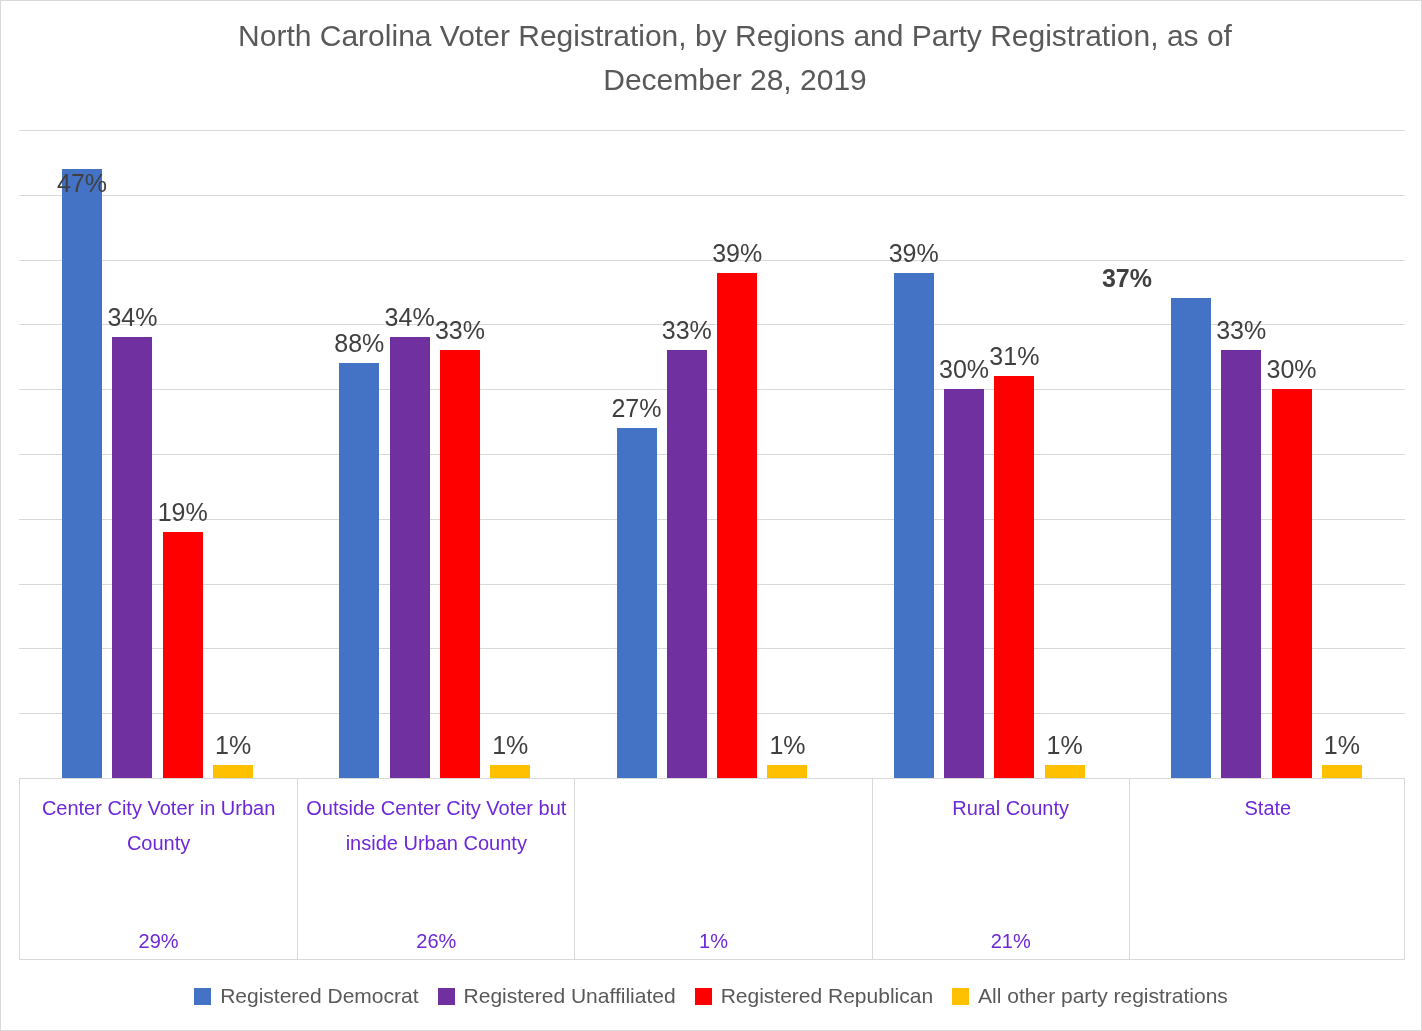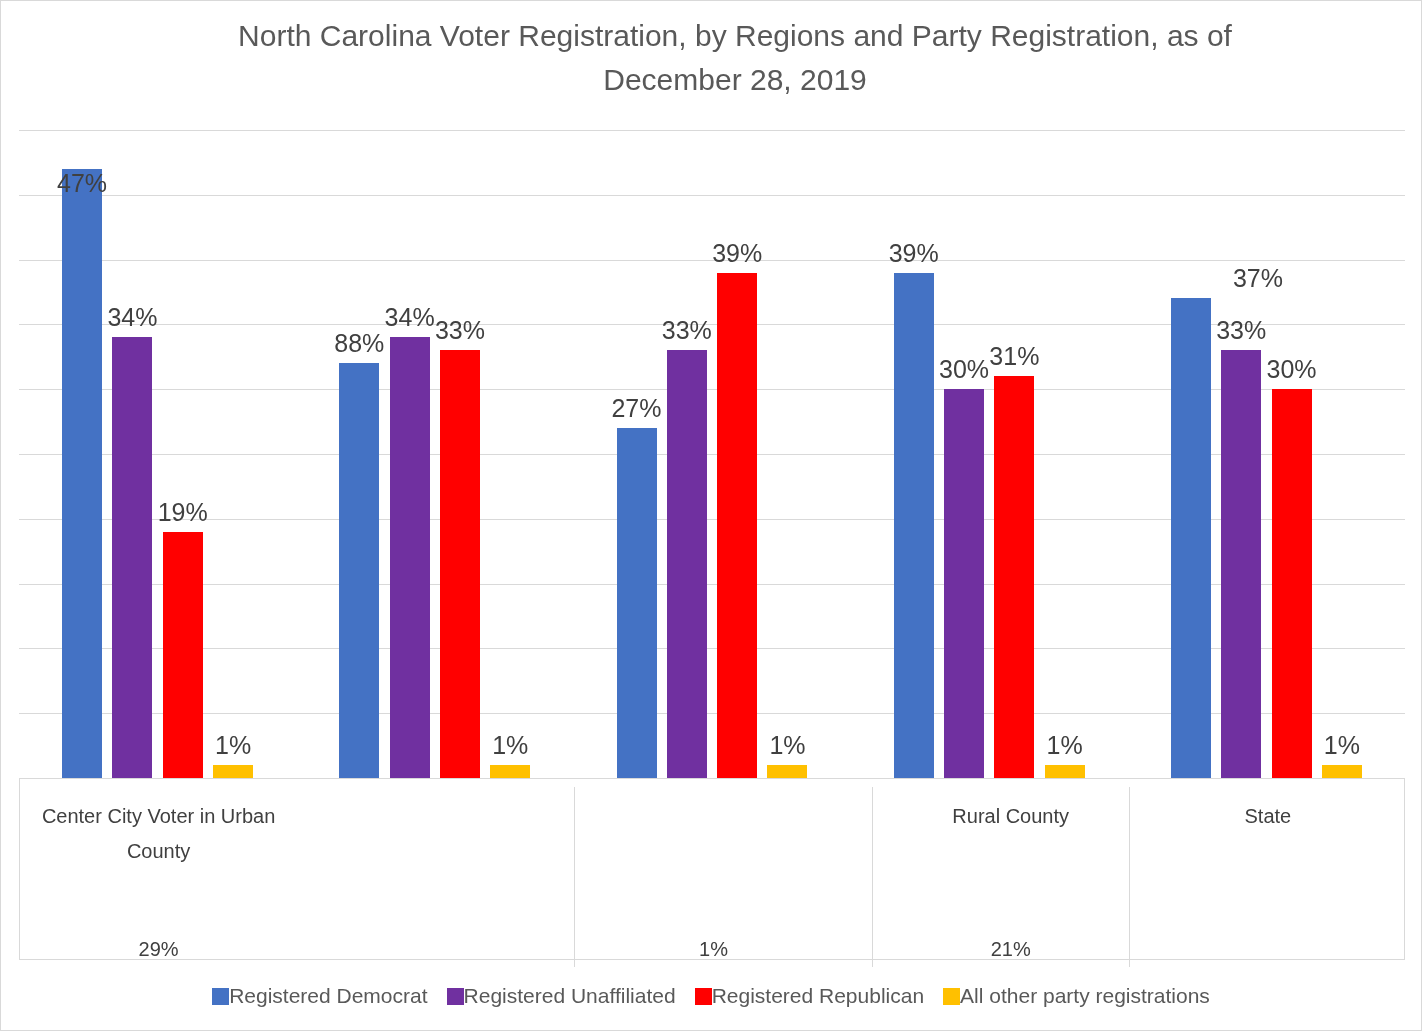--- a/index.html
+++ b/index.html
@@ -44,43 +44,43 @@
   }
   #cats {
     position: absolute;
     left: 18px; top: 777px;
     width: 1386px; height: 182px;
     border: 1px solid #D9D9D9;
     box-sizing: border-box;
   }
   .cat-cell {
     position: absolute;
-    top: 8px; height: 100%;
+    top: 0; height: 100%;
     box-sizing: border-box;
-    color: #404040;
+    color: #6d28d9;
     font-size: 20px;
     text-align: center;
   }
   .cat-name { padding: 12px 5px 0; line-height: 35px; }
   .cat-sub {
     position: absolute;
     bottom: 6px; left: 0; width: 100%;
     text-align: center;
   }
   #legend {
     position: absolute;
     top: 983px; left: 0; width: 100%;
     display: flex;
     justify-content: center;
     align-items: center;
     gap: 19px;
     color: #595959;
     font-size: 21px;
   }
-  .legend-item { display: flex; align-items: center; }
+  .legend-item { display: flex; align-items: center; gap: 9px; }
   .legend-swatch { width: 17px; height: 17px; display: inline-block; flex: 0 0 auto; }
 </style>
 </head>
 <body>
 
 <div id="chart">
   <div class="title">
     <div>North Carolina Voter Registration, by Regions and Party Registration, as of</div>
     <div>December 28, 2019</div>
   </div>
@@ -97,21 +97,21 @@
       <div class="gridline" style="top: 0px;"></div>
       <div class="bar" style="left: 43.105px; top: 38.88px; width: 40px; height: 609.12px; background: rgb(68, 114, 196);"></div>
       <div class="bar-label" style="left: 13.105px; top: 4.88px; margin-top: 34px;">47%</div>
       <div class="bar" style="left: 320.305px; top: 233.28px; width: 40px; height: 414.72px; background: rgb(68, 114, 196);"></div>
       <div class="bar-label" style="left: 290.305px; top: 199.28px;">88%</div>
       <div class="bar" style="left: 597.505px; top: 298.08px; width: 40px; height: 349.92px; background: rgb(68, 114, 196);"></div>
       <div class="bar-label" style="left: 567.505px; top: 264.08px;">27%</div>
       <div class="bar" style="left: 874.705px; top: 142.56px; width: 40px; height: 505.44px; background: rgb(68, 114, 196);"></div>
       <div class="bar-label" style="left: 844.705px; top: 108.56px;">39%</div>
       <div class="bar" style="left: 1151.9px; top: 168.48px; width: 40px; height: 479.52px; background: rgb(68, 114, 196);"></div>
-      <div class="bar-label" style="left: 1189px; top: 134.48px;">37%</div>
+      <div class="bar-label" style="left: 1058px; top: 134.48px; font-weight: bold;">37%</div>
       <div class="bar" style="left: 93.435px; top: 207.36px; width: 40px; height: 440.64px; background: rgb(112, 48, 160);"></div>
       <div class="bar-label" style="left: 63.435px; top: 173.36px;">34%</div>
       <div class="bar" style="left: 370.635px; top: 207.36px; width: 40px; height: 440.64px; background: rgb(112, 48, 160);"></div>
       <div class="bar-label" style="left: 340.635px; top: 173.36px;">34%</div>
       <div class="bar" style="left: 647.835px; top: 220.32px; width: 40px; height: 427.68px; background: rgb(112, 48, 160);"></div>
       <div class="bar-label" style="left: 617.835px; top: 186.32px;">33%</div>
       <div class="bar" style="left: 925.035px; top: 259.2px; width: 40px; height: 388.8px; background: rgb(112, 48, 160);"></div>
       <div class="bar-label" style="left: 895.035px; top: 225.2px;">30%</div>
       <div class="bar" style="left: 1202.23px; top: 220.32px; width: 40px; height: 427.68px; background: rgb(112, 48, 160);"></div>
       <div class="bar-label" style="left: 1172.23px; top: 186.32px;">33%</div>
@@ -134,20 +134,24 @@
       <div class="bar" style="left: 1025.69px; top: 635.04px; width: 40px; height: 12.96px; background: rgb(255, 192, 0);"></div>
       <div class="bar-label" style="left: 995.695px; top: 601.04px;">1%</div>
       <div class="bar" style="left: 1302.89px; top: 635.04px; width: 40px; height: 12.96px; background: rgb(255, 192, 0);"></div>
       <div class="bar-label" style="left: 1272.89px; top: 601.04px;">1%</div>
     </div>
   <div id="cats">
       <div class="cat-cell" style="left: 0px; width: 277.2px;">
         <div class="cat-name">Center City Voter in Urban County</div>
         <div class="cat-sub">29%</div>
       </div>
+      <div class="cat-cell" style="left: 277.2px; width: 277.2px; border-left: 1px solid rgb(217, 217, 217);">
+        <div class="cat-name">Outside Center City Voter but inside Urban County</div>
+        <div class="cat-sub">26%</div>
+      </div>
       <div class="cat-cell" style="left: 554.4px; width: 277.2px; border-left: 1px solid rgb(217, 217, 217);">
         <div class="cat-sub">1%</div>
       </div>
       <div class="cat-cell" style="left: 831.6px; width: 277.2px; border-left: 1px solid rgb(217, 217, 217); margin-left: 20px;">
         <div class="cat-name">Rural County</div>
         <div class="cat-sub">21%</div>
       </div>
       <div class="cat-cell" style="left: 1108.8px; width: 277.2px; border-left: 1px solid rgb(217, 217, 217);">
         <div class="cat-name">State</div>
         <div class="cat-sub"></div>

